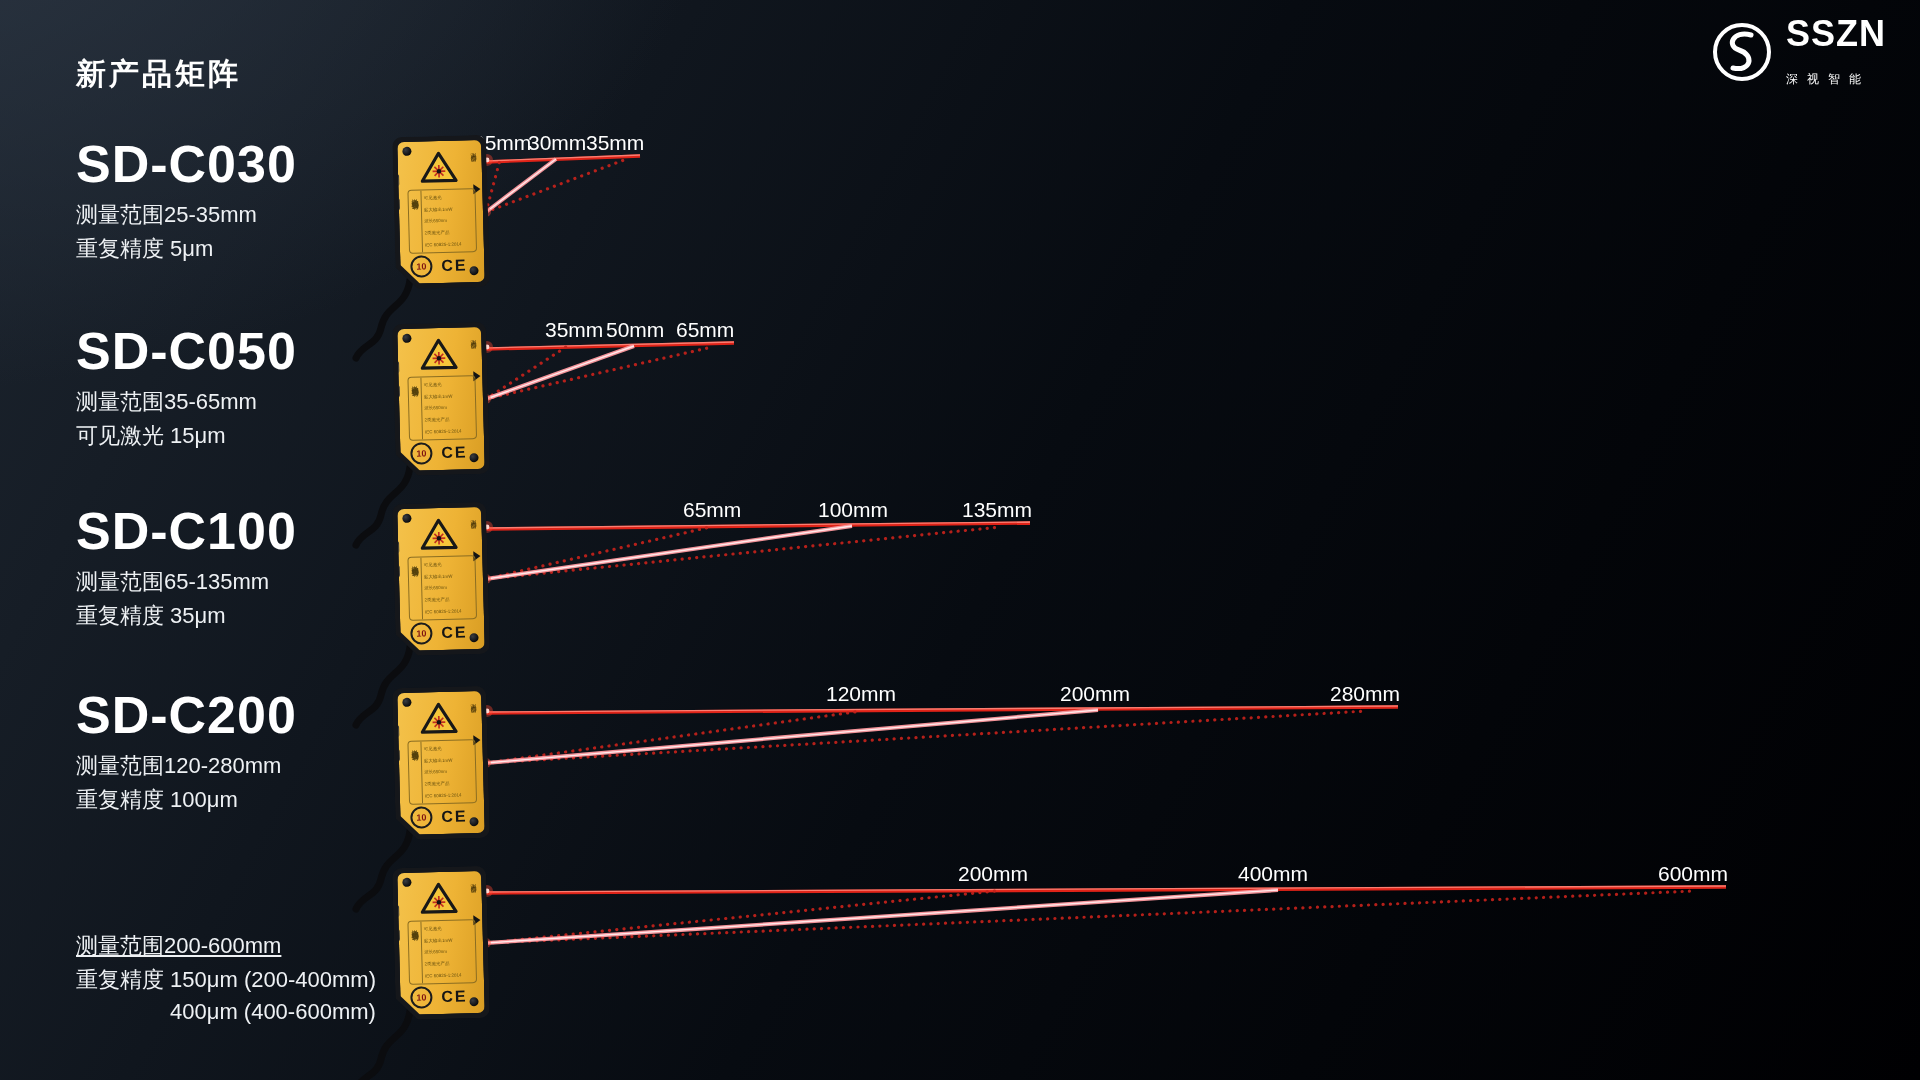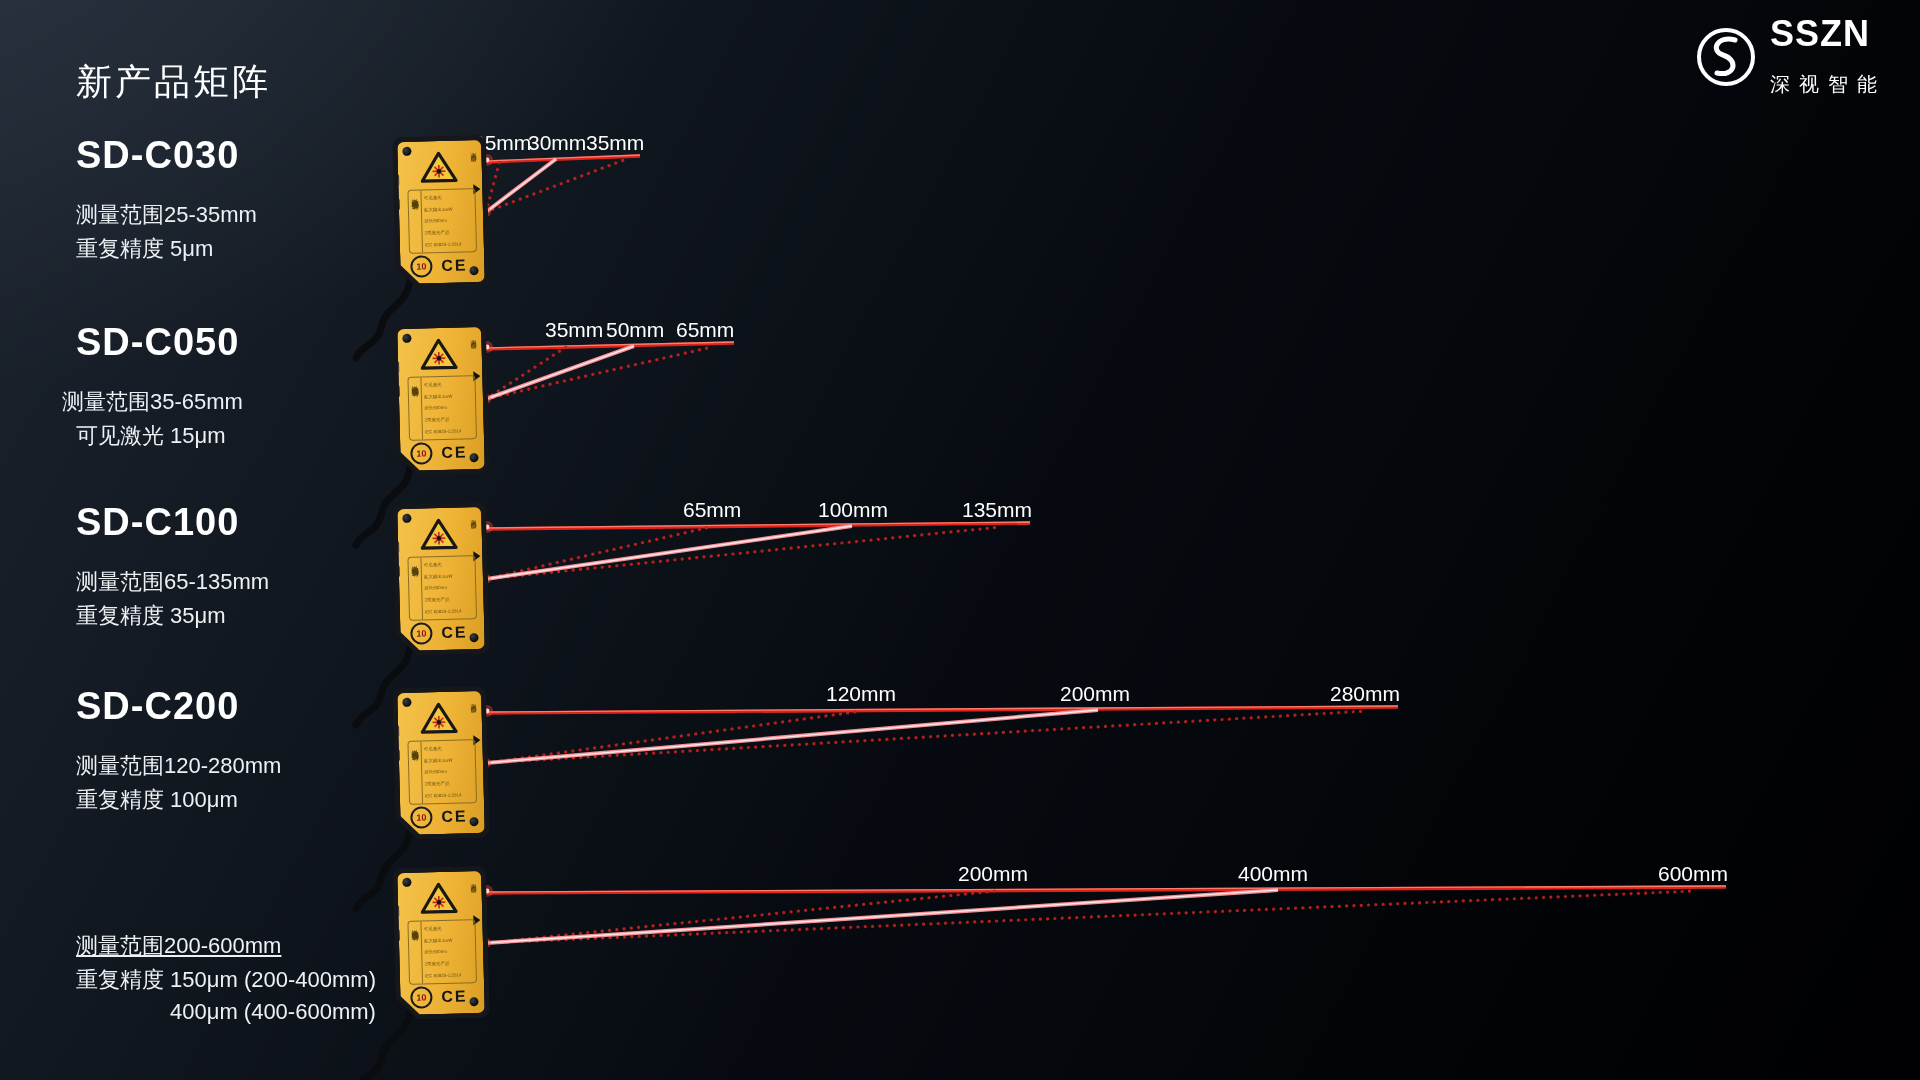--- a/index.html
+++ b/index.html
@@ -1,29 +1,29 @@
 <!DOCTYPE html>
 <html><head>
 <meta charset="utf-8">
 <style>
   html,body{margin:0;padding:0;background:#000;}
   .stage{position:relative;width:1920px;height:1080px;overflow:hidden;
     font-family:"Liberation Sans","DejaVu Sans",sans-serif;color:#fff;
     background:
       radial-gradient(1500px 950px at -6% -12%, #2b3542 0%, rgba(43,53,66,0) 55%),
       linear-gradient(118deg, #1c242e 0%, #10161e 28%, #070b11 52%, #030509 75%, #000002 100%);}
-  .page-title{position:absolute;left:76px;top:34px;font-size:36px;font-weight:normal;letter-spacing:3px;}
+  .page-title{position:absolute;left:76px;top:34px;font-size:30px;font-weight:bold;letter-spacing:3px;}
   
   .logo{position:absolute;right:34px;top:16px;display:flex;align-items:center;gap:12px;}
   .logo-icon{width:64px;height:64px;}
   .logo-text{display:flex;flex-direction:column;}
   .logo-brand{font-size:36px;font-weight:bold;line-height:1;letter-spacing:1px;}
-  .logo-sub{font-size:20px;letter-spacing:9px;margin-top:19px;white-space:nowrap;}
+  .logo-sub{font-size:12px;letter-spacing:9px;margin-top:19px;white-space:nowrap;}
   
-  .pname{position:absolute;font-size:38px;font-weight:bold;letter-spacing:1px;white-space:nowrap;}
+  .pname{position:absolute;font-size:52px;font-weight:bold;letter-spacing:1px;white-space:nowrap;}
   .spec{position:absolute;font-size:22px;color:#eef1f4;white-space:nowrap;}
   .beam-label{position:absolute;font-size:21px;color:#ffffff;white-space:nowrap;}
   svg.beams{position:absolute;left:0;top:0;z-index:1;}
   .rowlayer{position:absolute;left:0;top:0;width:100%;height:100%;z-index:2;}
   
   .sensor{position:absolute;width:94px;height:152px;transform:rotate(-1.5deg);}
   .frame{position:absolute;inset:0;background:#15171b;border-radius:10px;
     clip-path:polygon(0 0,100% 0,100% 100%,22px 100%,0 calc(100% - 22px));}
   .face{position:absolute;inset:5px;border-radius:7px;
     background:linear-gradient(100deg,#f4c24b 0%,#eeb335 55%,#d99d23 100%);
@@ -143,21 +143,21 @@
         </div>
         <div class="marksrow">
           <span class="badge10">10</span>
           <span class="ce">CE</span>
         </div>
         <div class="tab t1"></div>
         <div class="tab t2"></div>
       </div>
     </div>
       <div class="pname" style="left: 76px; top: 321px; position: absolute;">SD-C050</div>
-      <div class="spec" style="left: 62px; top: 387px; position: absolute;">测量范围35-65mm</div>
+      <div class="spec" style="left: 76px; top: 387px; position: absolute;">测量范围35-65mm</div>
       <div class="spec" style="left: 76px; top: 421px; position: absolute;">可见激光 15μm</div>
       <div class="beam-label" style="left: 545px; top: 318px; position: absolute;">35mm</div>
       <div class="beam-label" style="left: 606px; top: 318px; position: absolute;">50mm</div>
       <div class="beam-label" style="left: 676px; top: 318px; position: absolute;">65mm</div>
       <div class="sensor" style="left: 394px; top: 323px;">
       <div class="frame"></div>
       <div class="face">
         <div class="screw tl"></div>
         <div class="screw br"></div>
         <svg class="warn-svg" viewBox="0 0 36 32">

